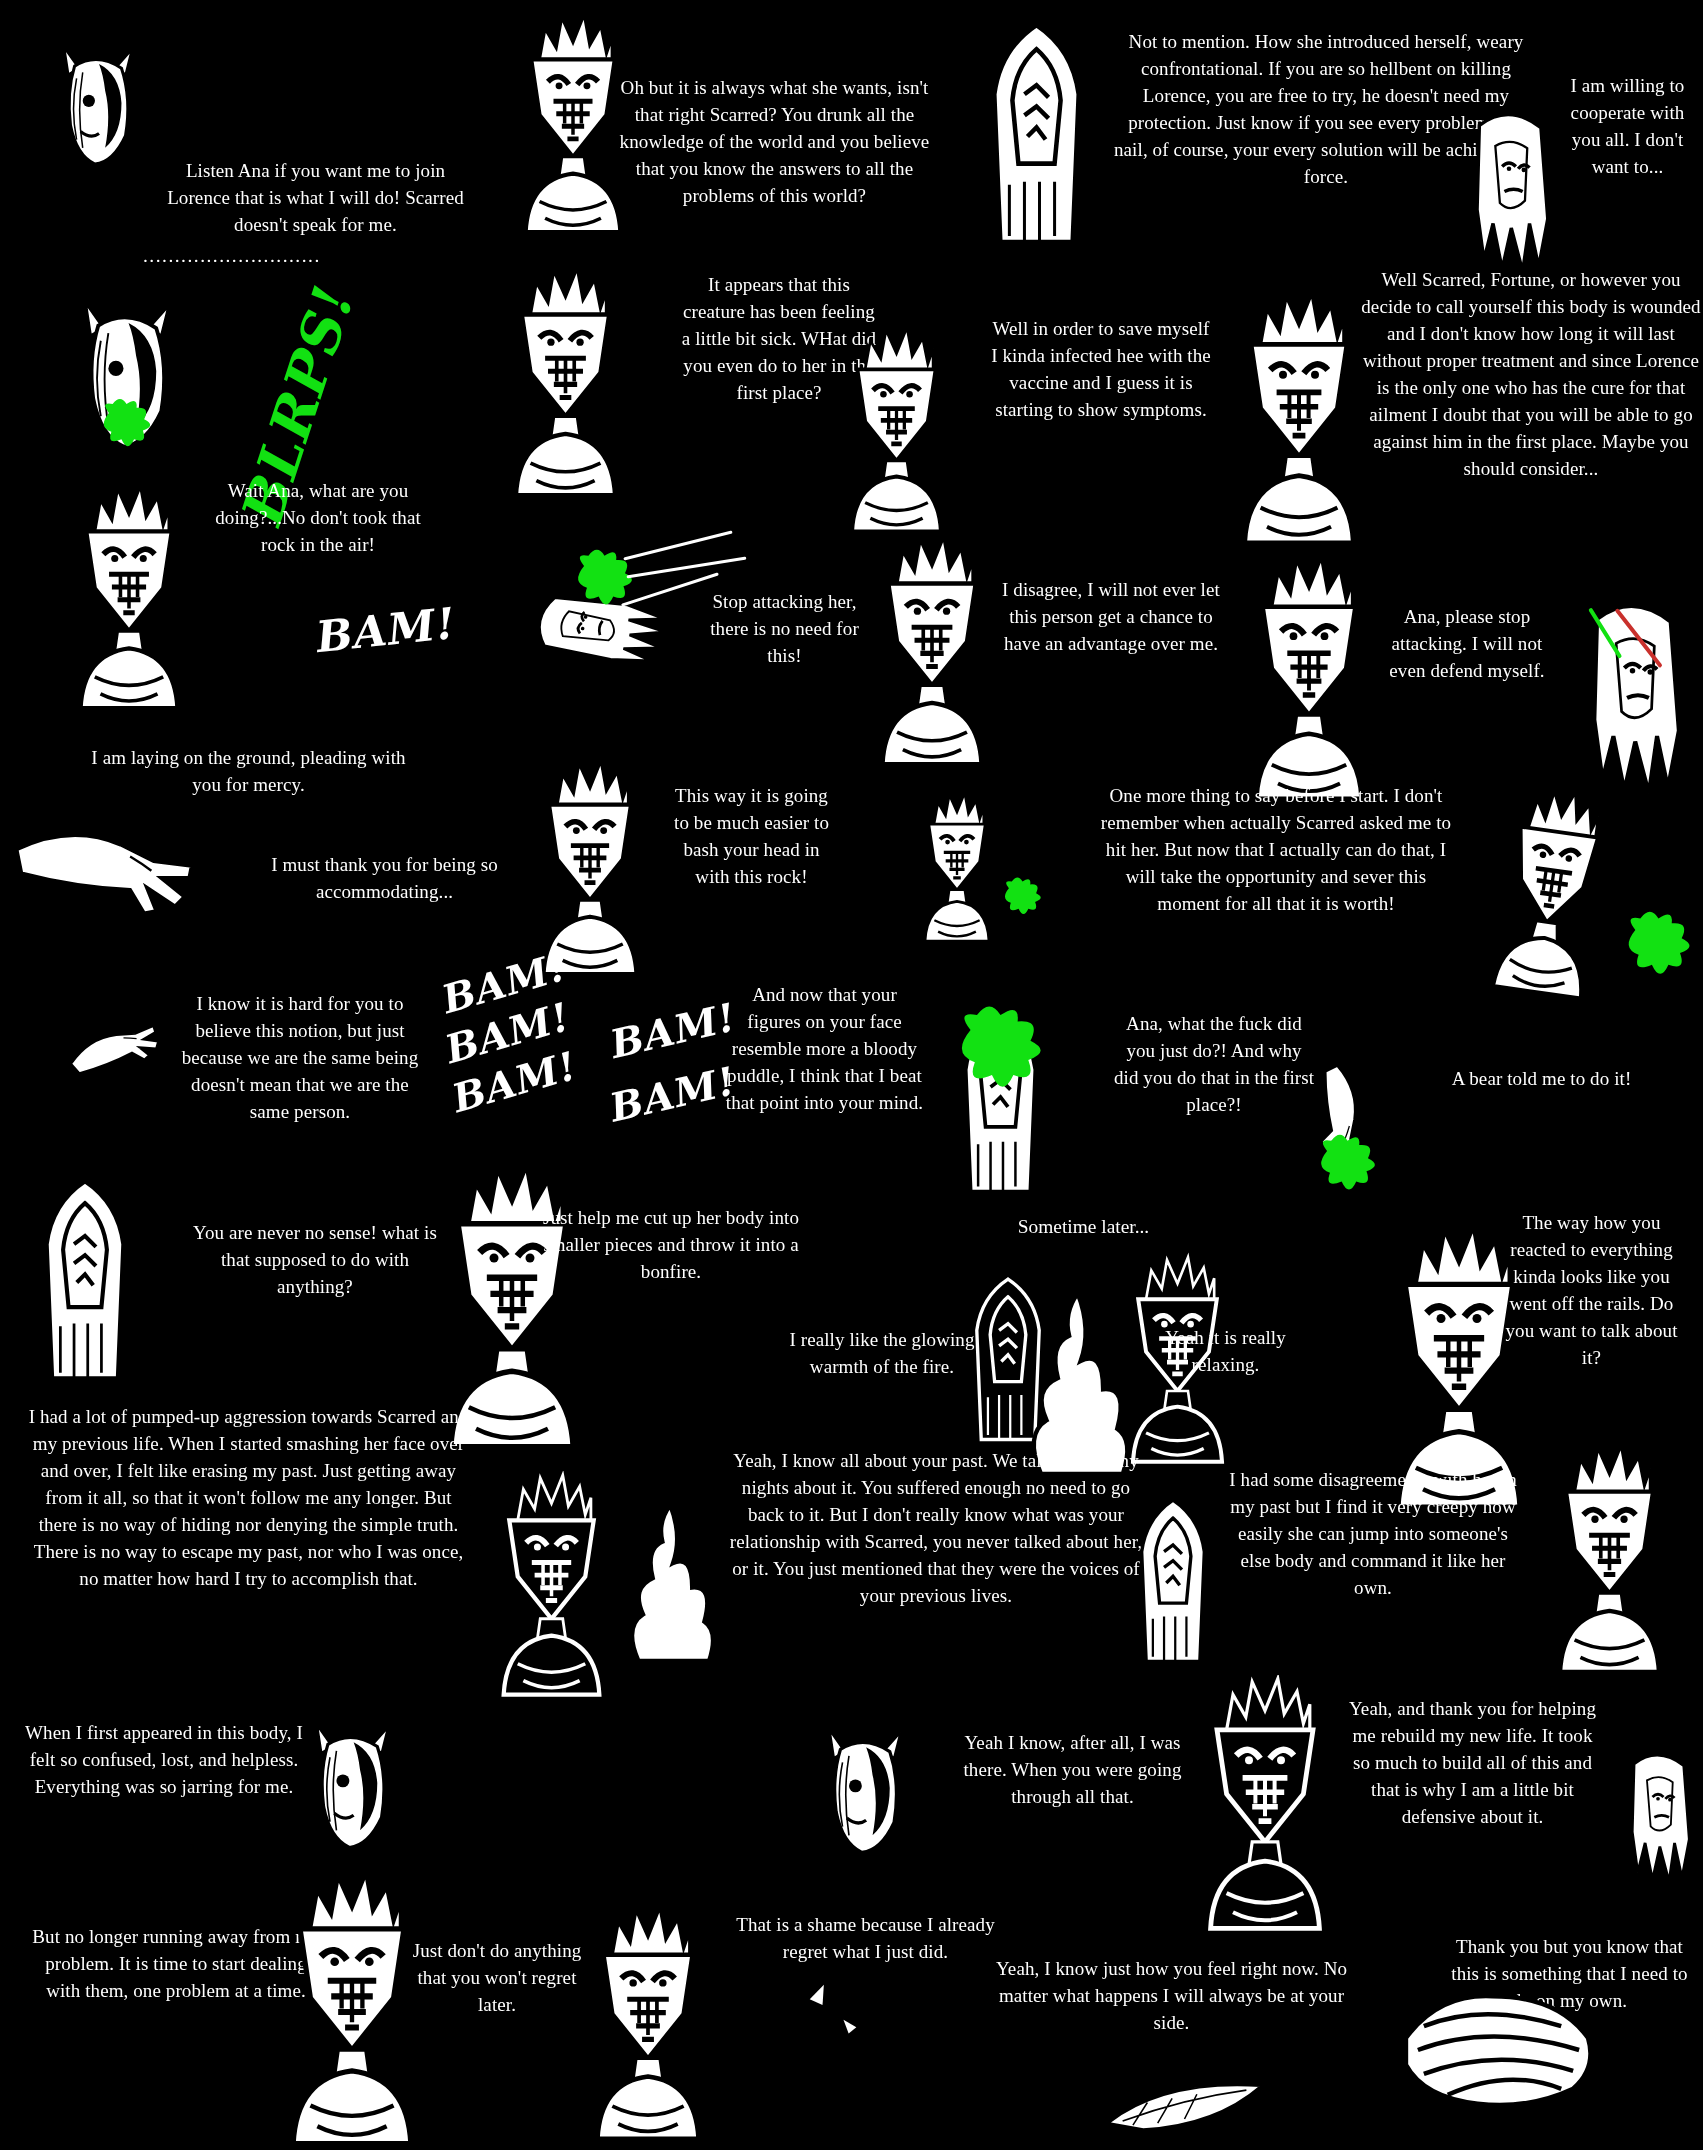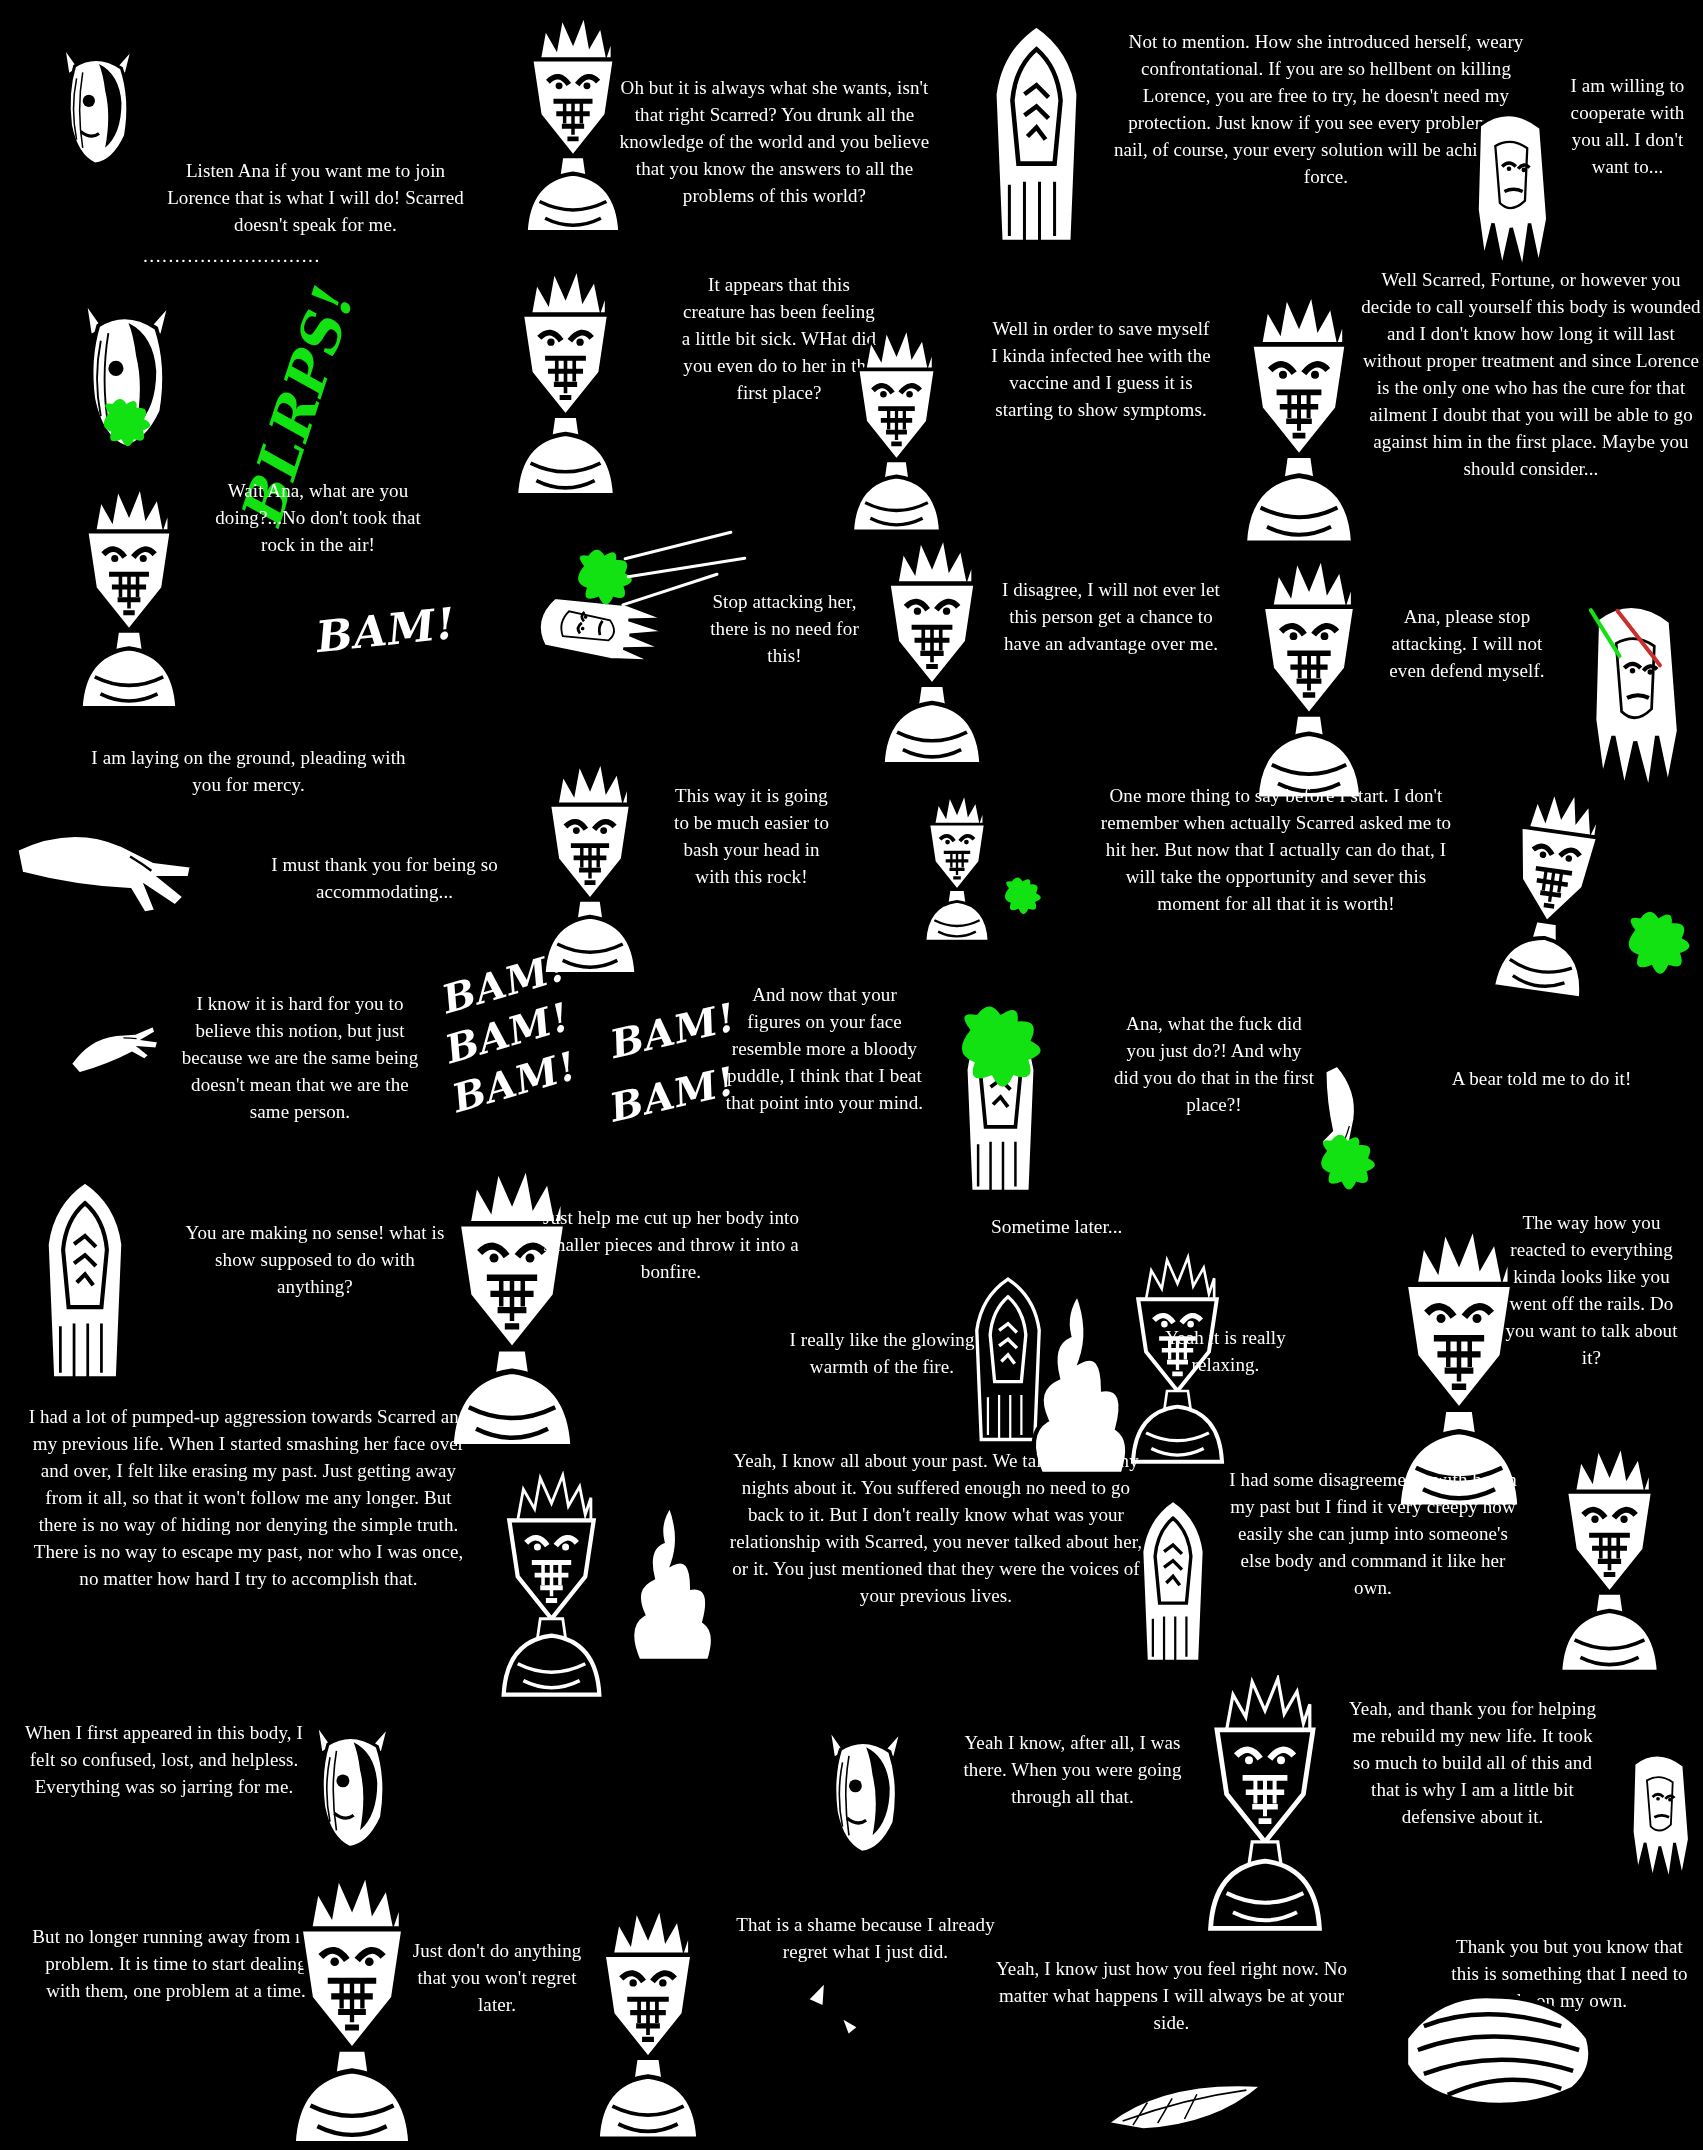--- a/index.html
+++ b/index.html
@@ -216,28 +216,28 @@
       <use href="#sym-arm"></use>
     </svg>
   <svg class="fig" style="left:1311px;top:1112px;width:73px;height:107px" viewBox="0 0 150 220" width="73" height="107">
       <use href="#sym-splash"></use>
     </svg>
   <div class="t" style="left:1420px;top:1066px;width:243px">A bear told me to do it!</div>
 
   <svg class="fig" style="left:12px;top:1173px;width:146px;height:219px" viewBox="0 0 300 450" width="146" height="219">
       <use href="#sym-hood"></use>
     </svg>
-  <div class="t" style="left:184px;top:1220px;width:262px">You are making no sense! what is show supposed to do with anything?</div>
+  <div class="t" style="left:184px;top:1220px;width:262px">You are never no sense! what is that supposed to do with anything?</div>
 
   <svg class="fig" style="left:422px;top:1151px;width:180px;height:311px" viewBox="0 0 370 640" width="180" height="311">
       <use href="#sym-mask"></use>
     </svg>
   <div class="t" style="left:530px;top:1205px;width:282px">Just help me cut up her body into smaller pieces and throw it into a bonfire.</div>
 
-  <div class="cap" style="left:991px;top:1216px;width:185px;text-align:left">Sometime later...</div>
+  <div class="cap" style="left:991px;top:1216px;width:185px;text-align:center">Sometime later...</div>
   <div class="t" style="left:768px;top:1327px;width:228px">I really like the glowing warmth of the fire.</div>
   <svg class="fig dark" style="left:952px;top:1267px;width:112px;height:189px" viewBox="0 0 230 390" width="112" height="189">
       <use href="#sym-hood"></use>
     </svg>
   <svg class="fig" style="left:1010px;top:1282px;width:141px;height:209px" viewBox="0 0 290 430" width="141" height="209">
       <use href="#sym-fire"></use>
     </svg>
   <svg class="fig dark" style="left:1112px;top:1238px;width:131px;height:243px" viewBox="0 0 270 500" width="131" height="243">
       <use href="#sym-mask"></use>
     </svg>

